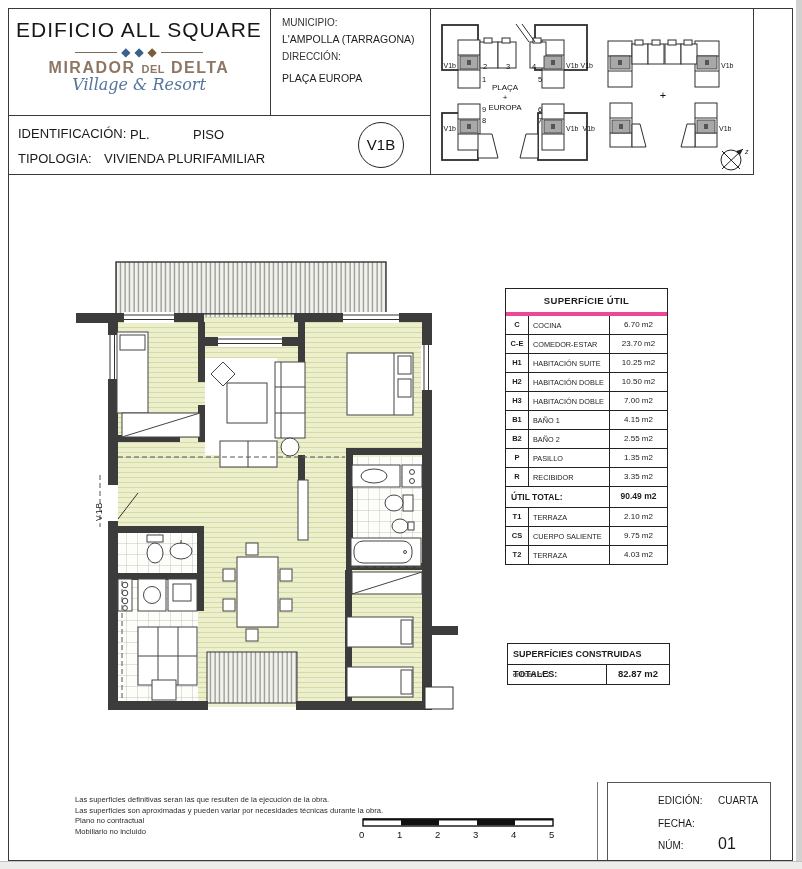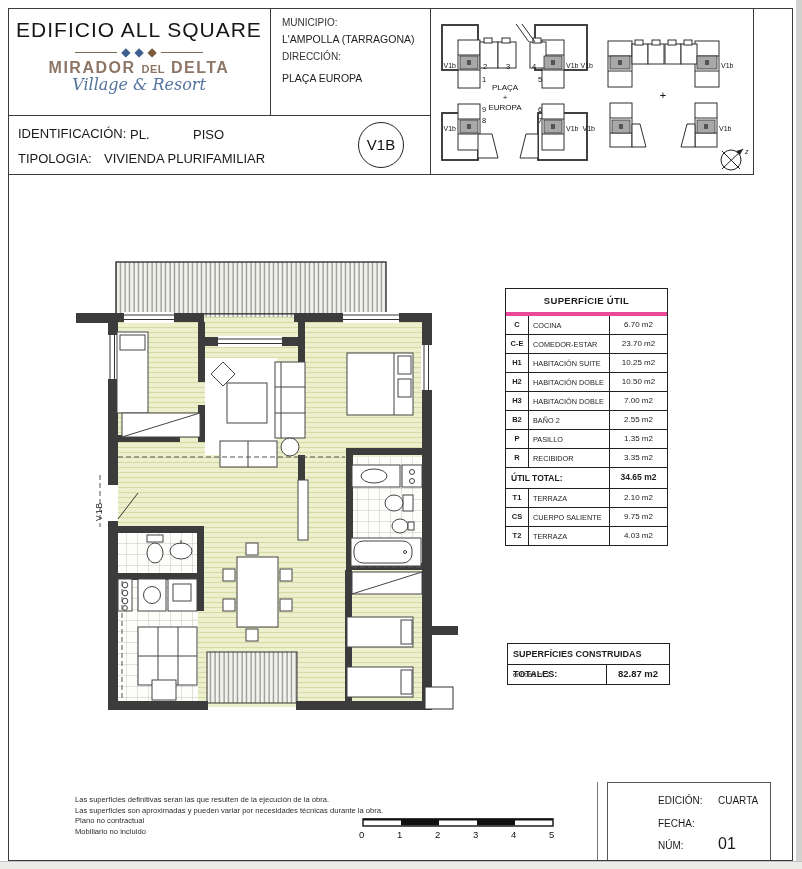--- a/index.html
+++ b/index.html
@@ -373,37 +373,42 @@
         <div class="su-code">H2</div>
         <div class="su-name">HABITACIÓN DOBLE</div>
         <div class="su-area">10.50 m2</div>
       </div>
     <div class="su-row">
         <div class="su-code">H3</div>
         <div class="su-name">HABITACIÓN DOBLE</div>
         <div class="su-area">7.00 m2</div>
       </div>
     <div class="su-row">
+        <div class="su-code">B1</div>
+        <div class="su-name">BAÑO 1</div>
+        <div class="su-area">4.15 m2</div>
+      </div>
+    <div class="su-row">
         <div class="su-code">B2</div>
         <div class="su-name">BAÑO 2</div>
         <div class="su-area">2.55 m2</div>
       </div>
     <div class="su-row">
         <div class="su-code">P</div>
         <div class="su-name">PASILLO</div>
         <div class="su-area">1.35 m2</div>
       </div>
     <div class="su-row">
         <div class="su-code">R</div>
         <div class="su-name">RECIBIDOR</div>
         <div class="su-area">3.35 m2</div>
       </div>
     <div class="su-row su-total">
         <div class="su-name">ÚTIL TOTAL:</div>
-        <div class="su-area">34.65 m2</div>
+        <div class="su-area">90.49 m2</div>
       </div>
     <div class="su-row">
         <div class="su-code">T1</div>
         <div class="su-name">TERRAZA</div>
         <div class="su-area">2.10 m2</div>
       </div>
     <div class="su-row">
         <div class="su-code">CS</div>
         <div class="su-name">CUERPO SALIENTE</div>
         <div class="su-area">9.75 m2</div>

